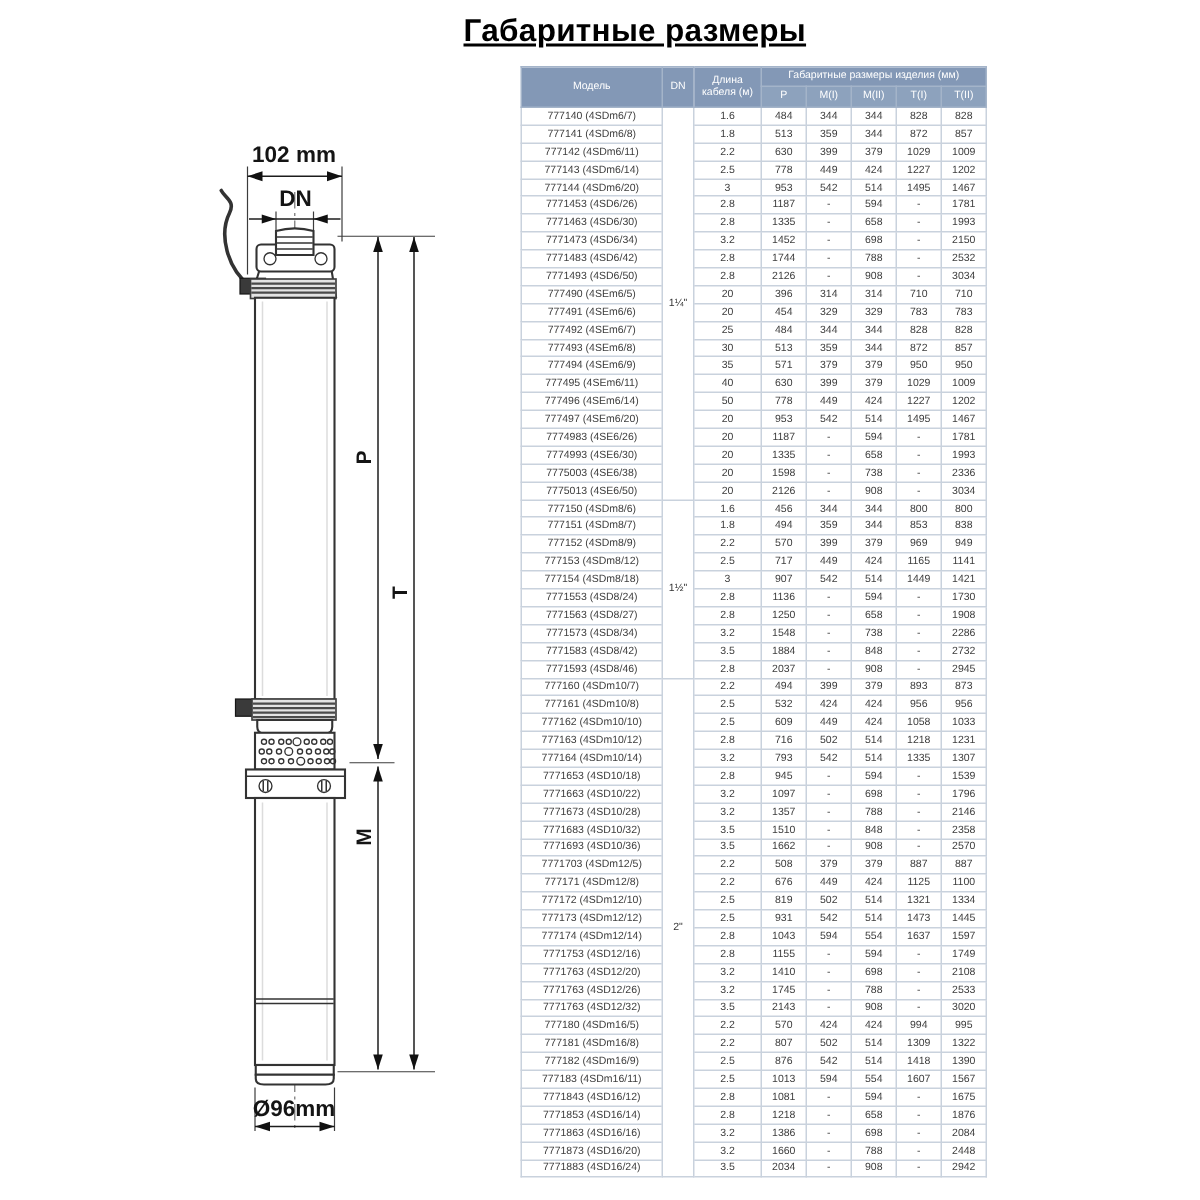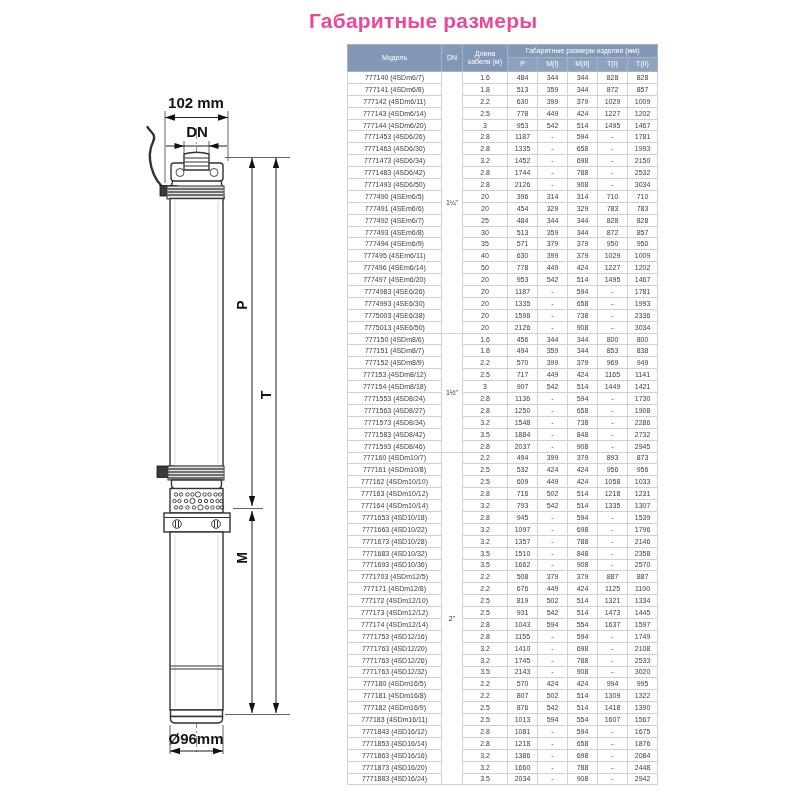--- a/index.html
+++ b/index.html
@@ -2,21 +2,21 @@
 <html><head>
 <meta charset="utf-8">
 <style>
   html,body{margin:0;padding:0;}
   body{
     width:800px;height:800px;position:relative;background:#ffffff;
     font-family:"Liberation Sans", sans-serif;overflow:hidden;
   }
   .page-title{
     position:absolute;left:309px;top:9px;font-size:21px;font-weight:600;
-    color:#ec4899;letter-spacing:.2px;white-space:nowrap;
+    color:#000000;letter-spacing:.2px;white-space:nowrap;text-decoration:underline;
   }
   svg.diagram{position:absolute;left:0;top:0;}
   
   table.dims{
     position:absolute;left:347px;top:44px;width:310px;
     border-collapse:collapse;table-layout:fixed;
     font-size:7px;color:#3d3d3d;
   }
   table.dims th{
     background:#8398b6;color:#fff;font-weight:normal;font-size:7px;

